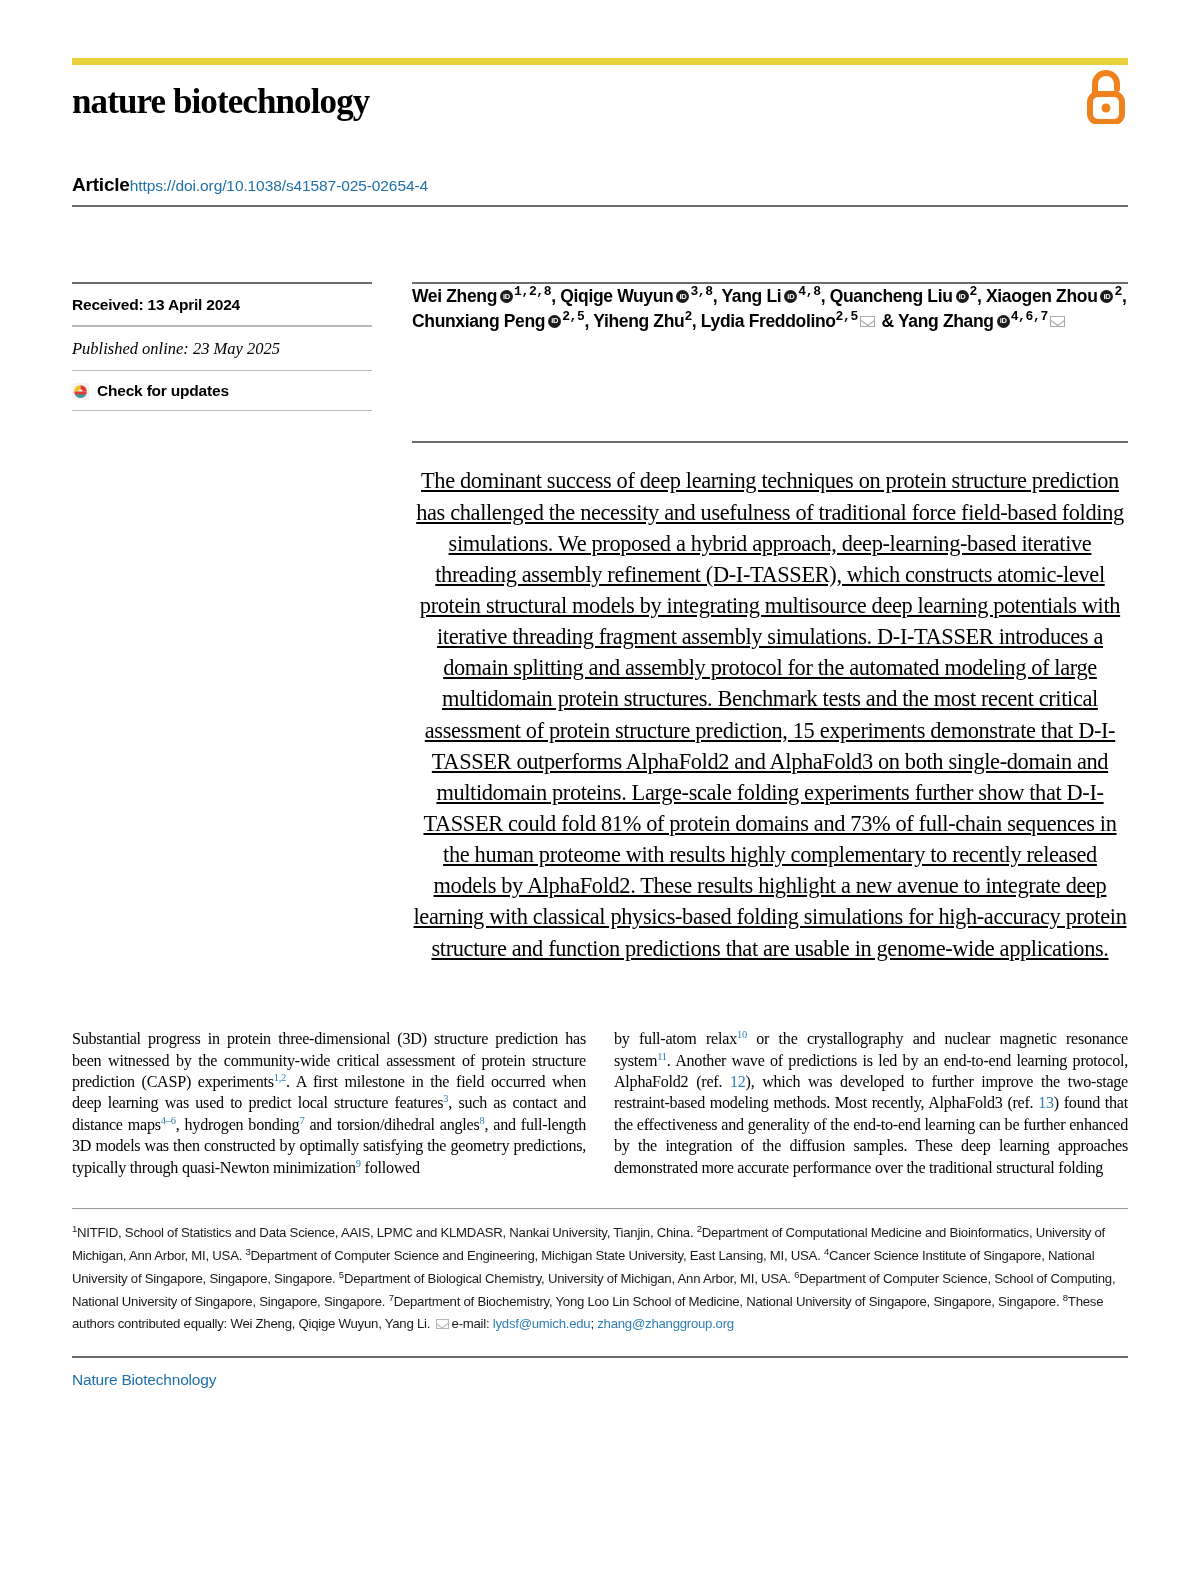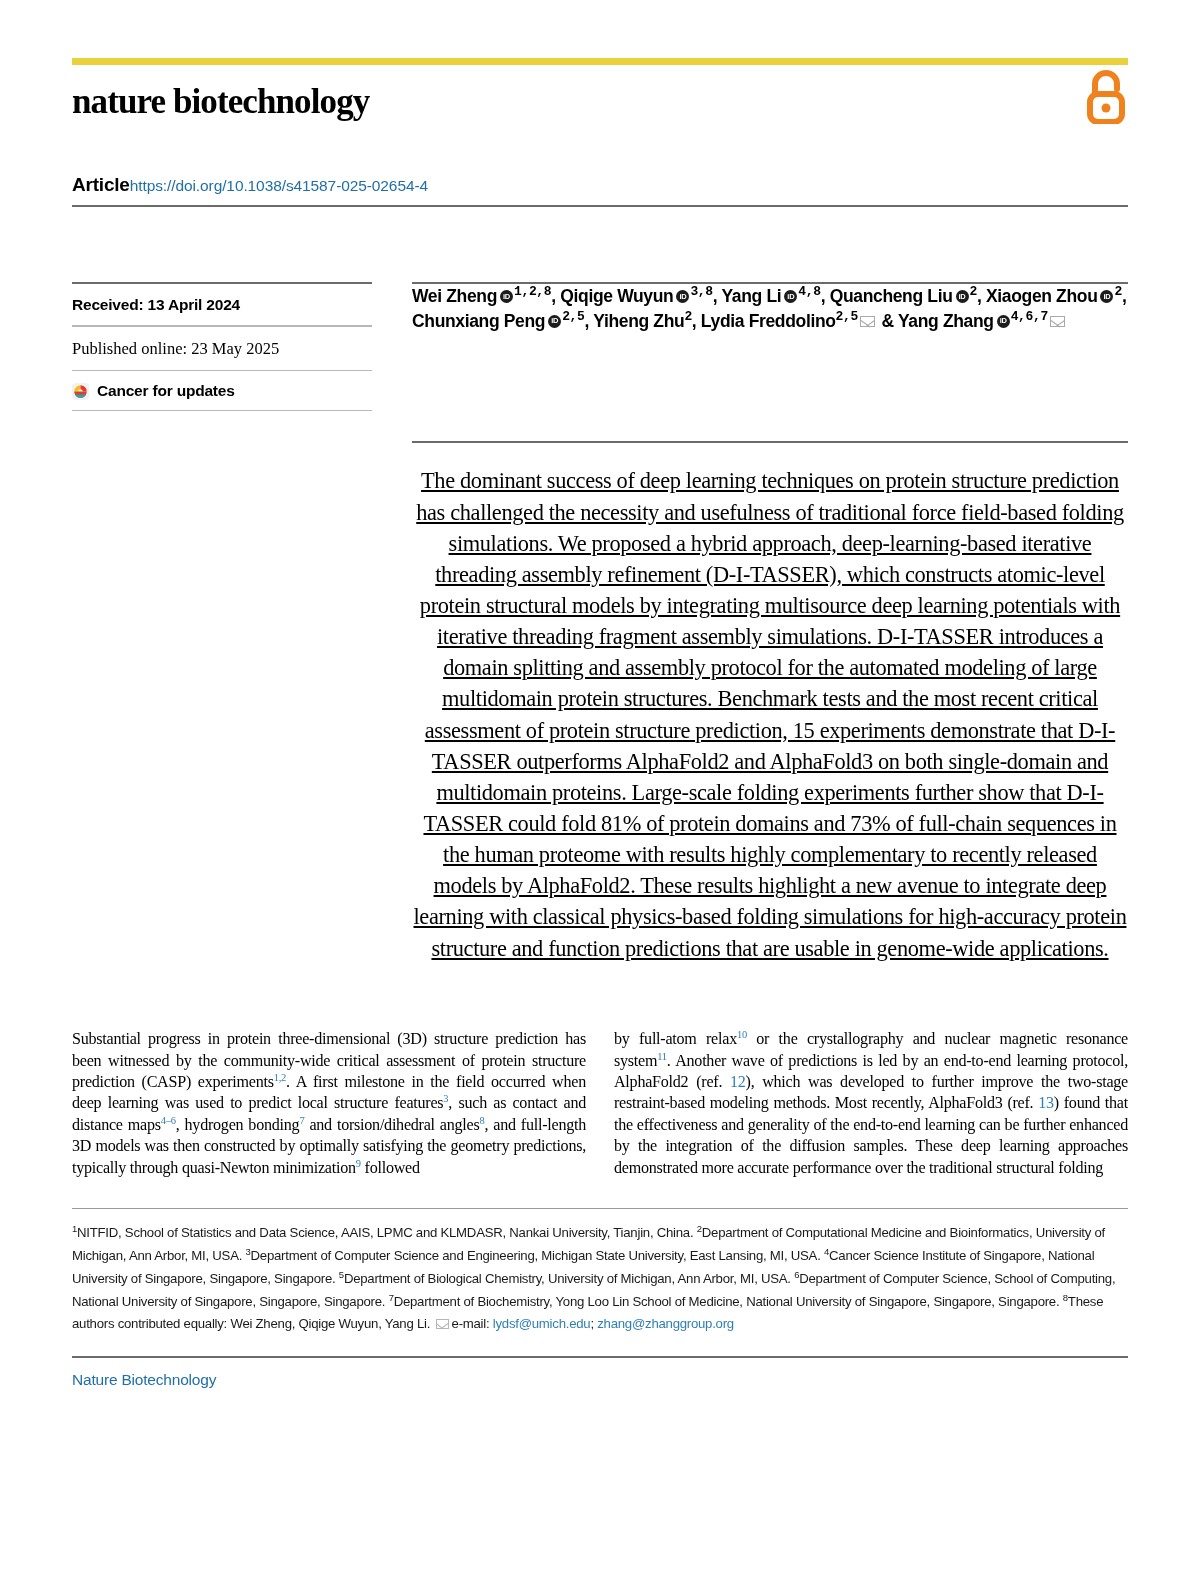--- a/index.html
+++ b/index.html
@@ -102,20 +102,21 @@
     font-size: 15.5px;
     font-weight: bold;
     padding: 12px 0 11px 0;
     letter-spacing: -0.2px;
   }
   .meta-item.serif {
     font-family: "Liberation Serif", serif;
     font-weight: normal;
     font-size: 16.5px;
     letter-spacing: 0;
+    font-style: italic;
   }
   .crossmark-row {
     display: flex;
     align-items: center;
     gap: 8px;
     padding: 11px 0 10px 0;
   }
   .crossmark-icon {
     width: 17px; height: 17px;
     flex: 0 0 17px;
@@ -316,21 +317,21 @@
       <div class="crossmark-row">
         <span class="crossmark-icon">
           <svg width="17" height="17" viewBox="0 0 17 17">
             <rect x="0" y="0" width="17" height="17" rx="3.5" fill="#f2f2f2"></rect>
             <path d="M8.5 2.2 A6.3 6.3 0 0 0 2.2 8.5 h4.1 a2.2 2.2 0 0 1 2.2-2.2 z" fill="#f3c21a"></path>
             <path d="M8.5 2.2 A6.3 6.3 0 0 1 14.8 8.5 h-4.1 a2.2 2.2 0 0 0-2.2-2.2 z" fill="#e23b2e"></path>
             <path d="M2.2 8.5 A6.3 6.3 0 0 0 14.8 8.5 z" fill="#e23b2e"></path>
             <path d="M3.0 11.6 A6.3 6.3 0 0 0 14.0 11.6 z" fill="#2ba3a0"></path>
           </svg>
         </span>
-        <span class="crossmark-label">Cancer for updates</span>
+        <span class="crossmark-label">Check for updates</span>
       </div>
       <div class="meta-line"></div>
     </div>
 
     <div class="authors-col">
       <div class="meta-line-top"></div>
       <div class="authors" id="author-list"><span>Wei Zheng</span><span class="orcid"></span><sup>1,2,8</sup>, <span>Qiqige Wuyun</span><span class="orcid"></span><sup>3,8</sup>, <span>Yang Li</span><span class="orcid"></span><sup>4,8</sup>, <span>Quancheng Liu</span><span class="orcid"></span><sup>2</sup>, <span>Xiaogen Zhou</span><span class="orcid"></span><sup>2</sup>, <span>Chunxiang Peng</span><span class="orcid"></span><sup>2,5</sup>, <span>Yiheng Zhu</span><sup>2</sup>, <span>Lydia Freddolino</span><sup>2,5</sup><span class="envelope"></span> &amp; <span>Yang Zhang</span><span class="orcid"></span><sup>4,6,7</sup><span class="envelope"></span></div>
     </div>
   </div>
 

